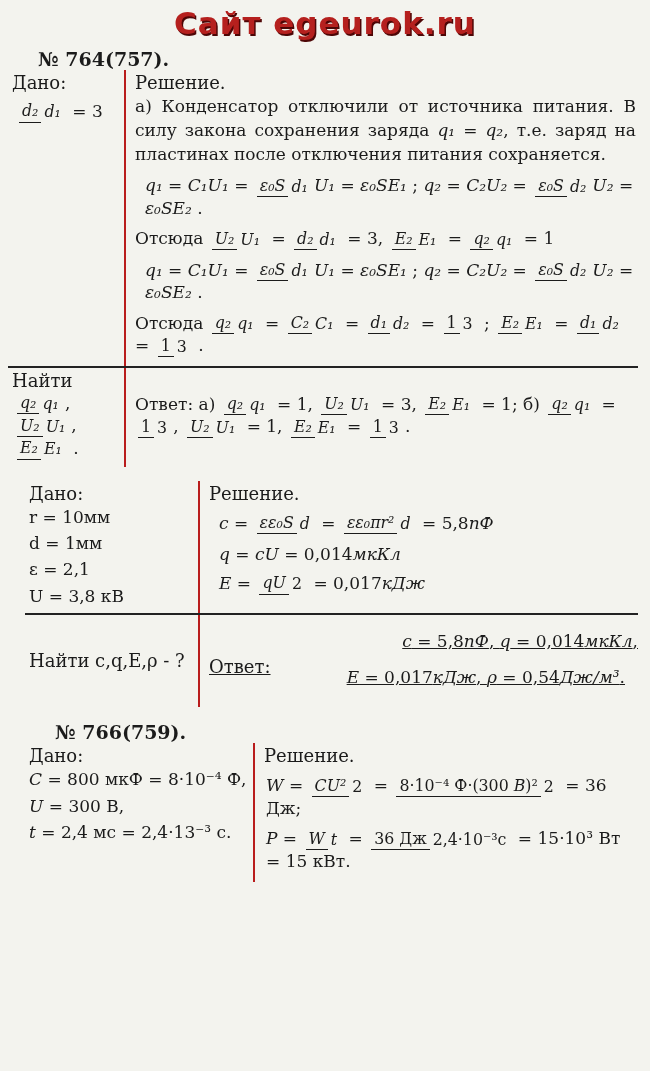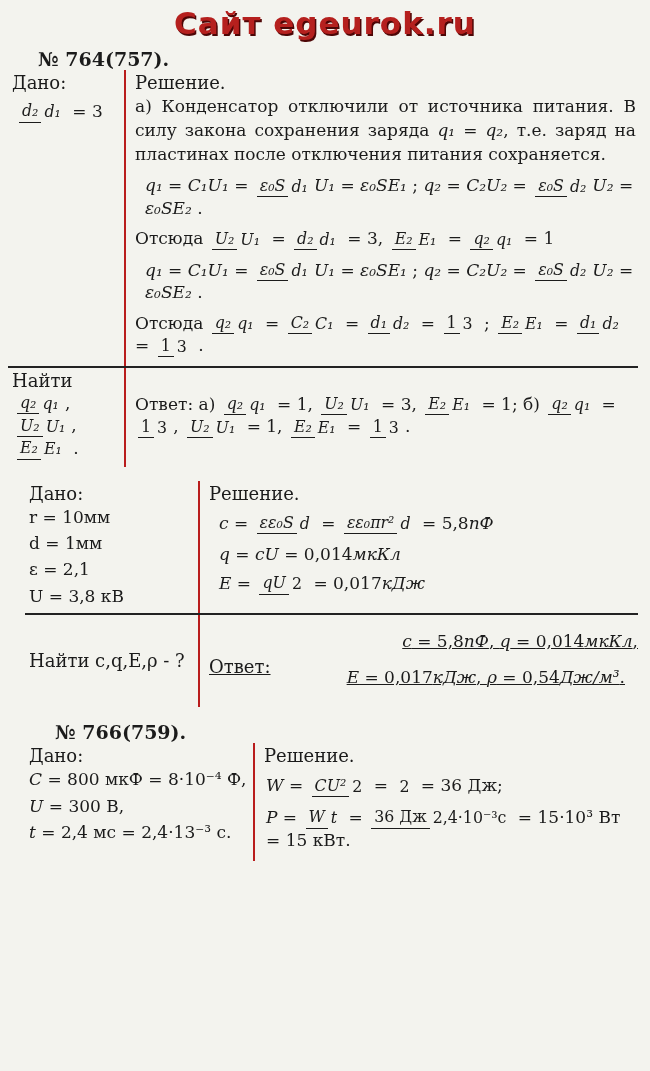--- a/index.html
+++ b/index.html
@@ -204,20 +204,21 @@
         <div class="dano-line"><span class="mvar">C</span><span> = 800 мкФ = 8·10⁻⁴ Ф,</span></div>
         <div class="dano-line"><span class="mvar">U</span><span> = 300 В,</span></div>
         <div class="dano-line"><span class="mvar">t</span><span> = 2,4 мс = 2,4·13⁻³ с.</span></div>
       </div>
       <div class="sol-col">
         <div class="label">Решение.</div>
         <div class="formula" style="margin-left:2px;"><span class="mvar">W</span><span> = </span><span class="frac">
               <span class="num"><span class="mvar">CU²</span></span>
               <span class="den"><span>2</span></span>
             </span><span> = </span><span class="frac">
+              <span class="num"><span>8·10⁻⁴ Ф·(300 </span><span class="mvar">В</span><span>)²</span></span>
               <span class="den"><span>2</span></span>
             </span><span> = 36 Дж;</span></div>
         <div class="formula" style="margin-left:2px;margin-bottom:6px;"><span class="mvar">P</span><span> = </span><span class="frac">
               <span class="num"><span class="mvar">W</span></span>
               <span class="den"><span class="mvar">t</span></span>
             </span><span> = </span><span class="frac">
               <span class="num"><span>36 Дж</span></span>
               <span class="den"><span>2,4·10⁻³с</span></span>
             </span><span> = 15·10³ Вт = 15 кВт.</span></div>
       </div>

